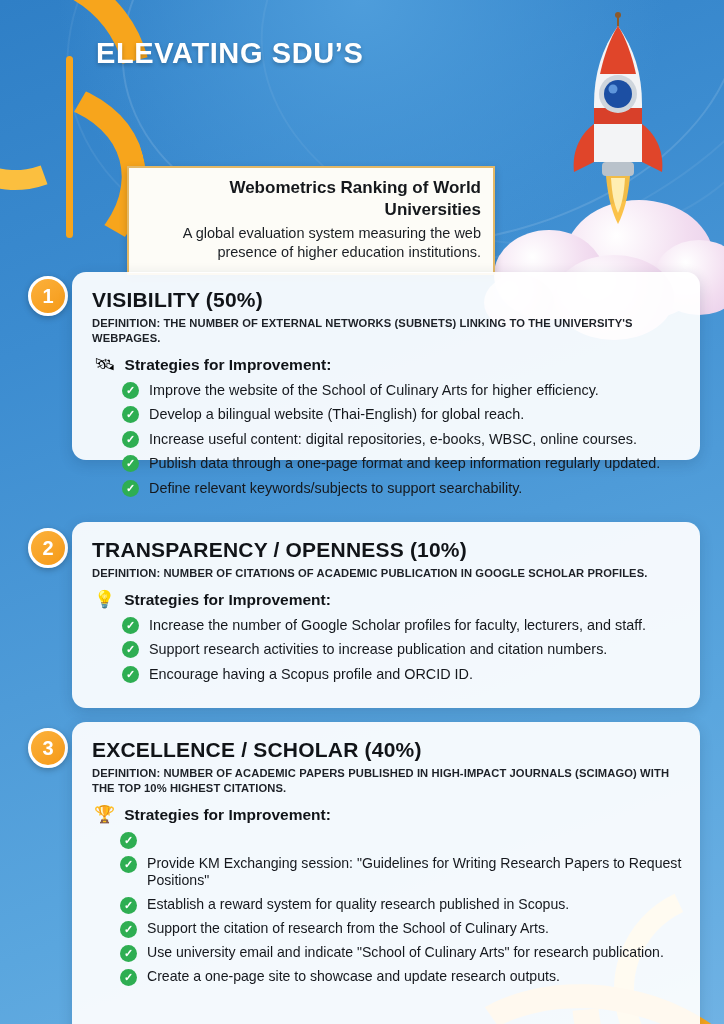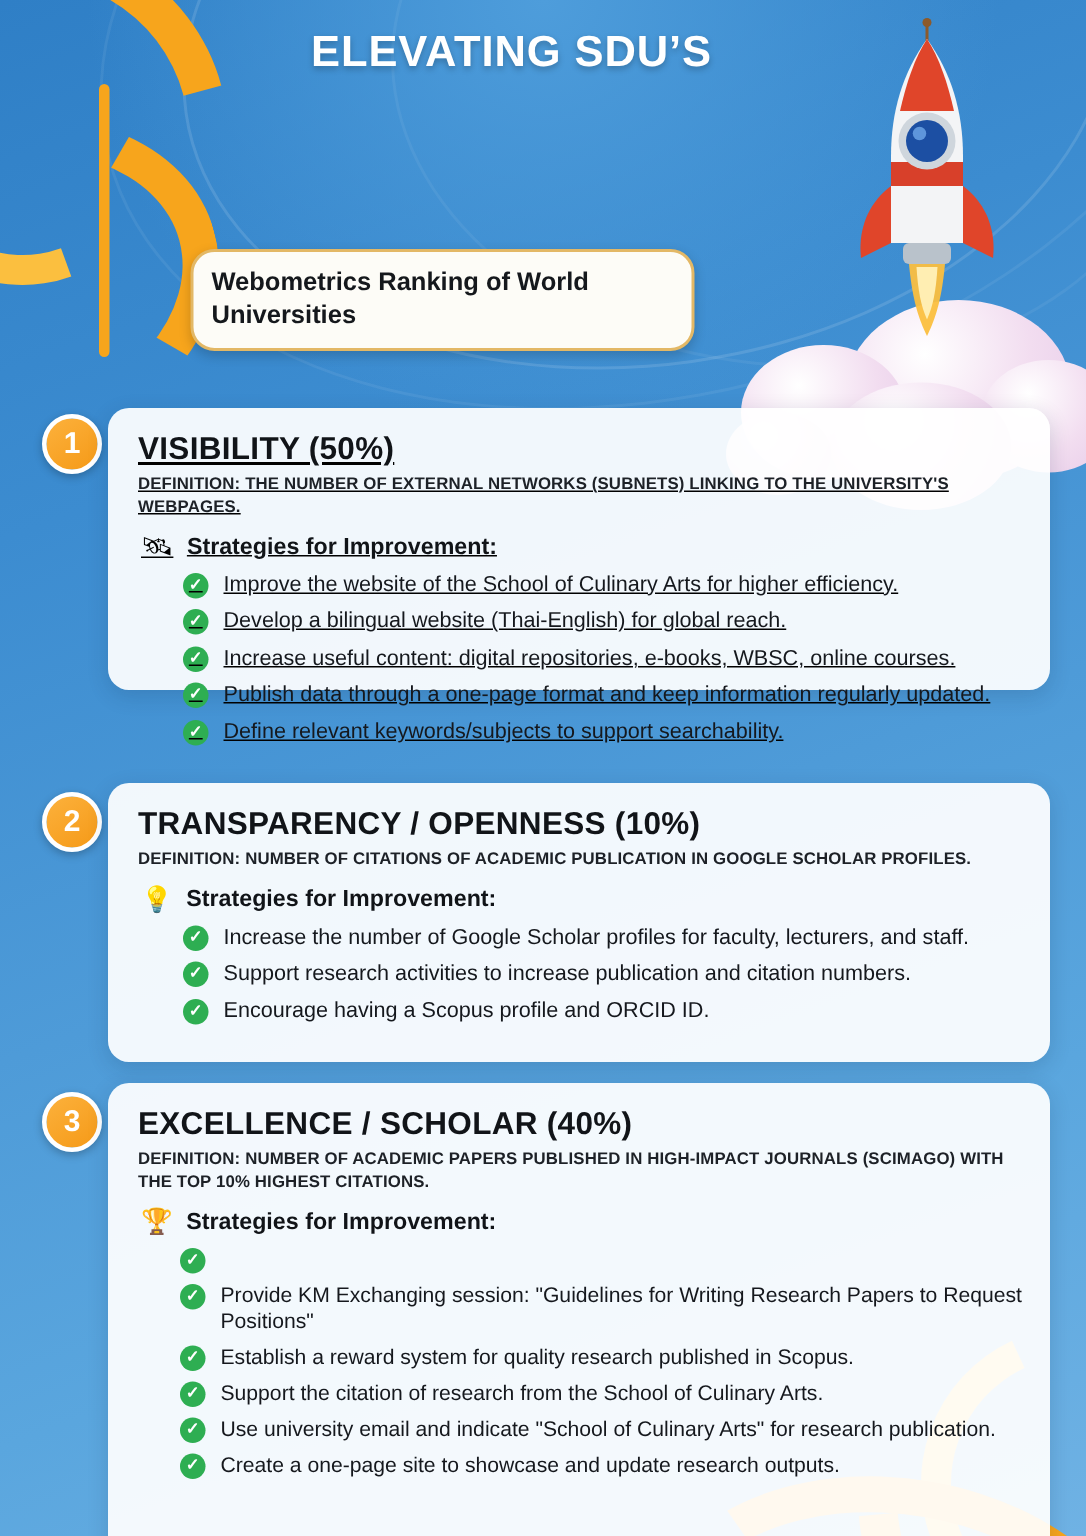--- a/index.html
+++ b/index.html
@@ -157,23 +157,22 @@
     right: 46px;
     top: 12px;
     width: 120px;
     height: 230px;
   }
 
   
   .header {
     position: absolute;
     left: 96px;
-    top: 18px;
+    top: 36px;
     width: 490px;
-    text-align: center;
     color: #ffffff;
   }
   .title {
     font-size: 29px;
     font-weight: bold;
     letter-spacing: .6px;
     line-height: 1.22;
     text-shadow: 0 2px 4px rgba(0,0,0,.25);
     margin: 0;
   }
@@ -183,27 +182,27 @@
     font-weight: bold;
     letter-spacing: .5px;
     line-height: 1.42;
     text-shadow: 0 1px 3px rgba(0,0,0,.22);
   }
 
   .definition-card {
     position: absolute;
     left: 127px;
     top: 166px;
-    width: 336px;
+    width: 368px;
     background: #fdfcf7;
     border: 2px solid #e3b866;
-    border-radius: 16px;
+    border-radius: 0;
     padding: 9px 12px 11px;
     box-sizing: border-box;
-    text-align: left;
+    text-align: right;
     box-shadow: 0 3px 8px rgba(0,0,0,.18);
   }
   .definition-card .dc-title {
     font-size: 17px;
     font-weight: bold;
     color: #15181c;
     line-height: 1.3;
   }
   .definition-card .dc-text {
     margin-top: 3px;
@@ -216,21 +215,21 @@
   .section {
     position: absolute;
     left: 72px;
     width: 628px;
     background: rgba(255,255,255,.93);
     border-radius: 14px;
     box-shadow: 0 4px 14px rgba(12,40,70,.16);
     box-sizing: border-box;
     padding: 16px 18px 16px 20px;
   }
-  .sec1 { top: 272px; height: 188px; text-decoration: underline; }
+  .sec1 { top: 272px; height: 188px; }
   .sec2 { top: 522px; height: 186px; }
   .sec3 { top: 722px; height: 340px; }
 
   .badge {
     position: absolute;
     left: 28px;
     width: 40px;
     height: 40px;
     border-radius: 50%;
     background: linear-gradient(145deg, #fcb13c 0%, #f59a18 100%);
@@ -359,20 +358,21 @@
   </div>
 
   <div class="header">
     <div class="title">
       <div>ELEVATING SDU’S</div>
     </div>
   </div>
 
   <div class="definition-card">
     <div class="dc-title">Webometrics Ranking of World Universities</div>
+    <div class="dc-text">A global evaluation system measuring the web presence of higher education institutions.</div>
   </div>
 
   <div class="badge badge1">1</div>
   <div class="section sec1">
     <div class="sec-title">VISIBILITY (50%)</div>
     <div class="sec-def">DEFINITION: THE NUMBER OF EXTERNAL NETWORKS (SUBNETS) LINKING TO THE UNIVERSITY'S WEBPAGES.</div>
     <div class="strat-head">
       <span class="s-icon">🛰</span>
       <span class="s-label">Strategies for Improvement:</span>
     </div>

